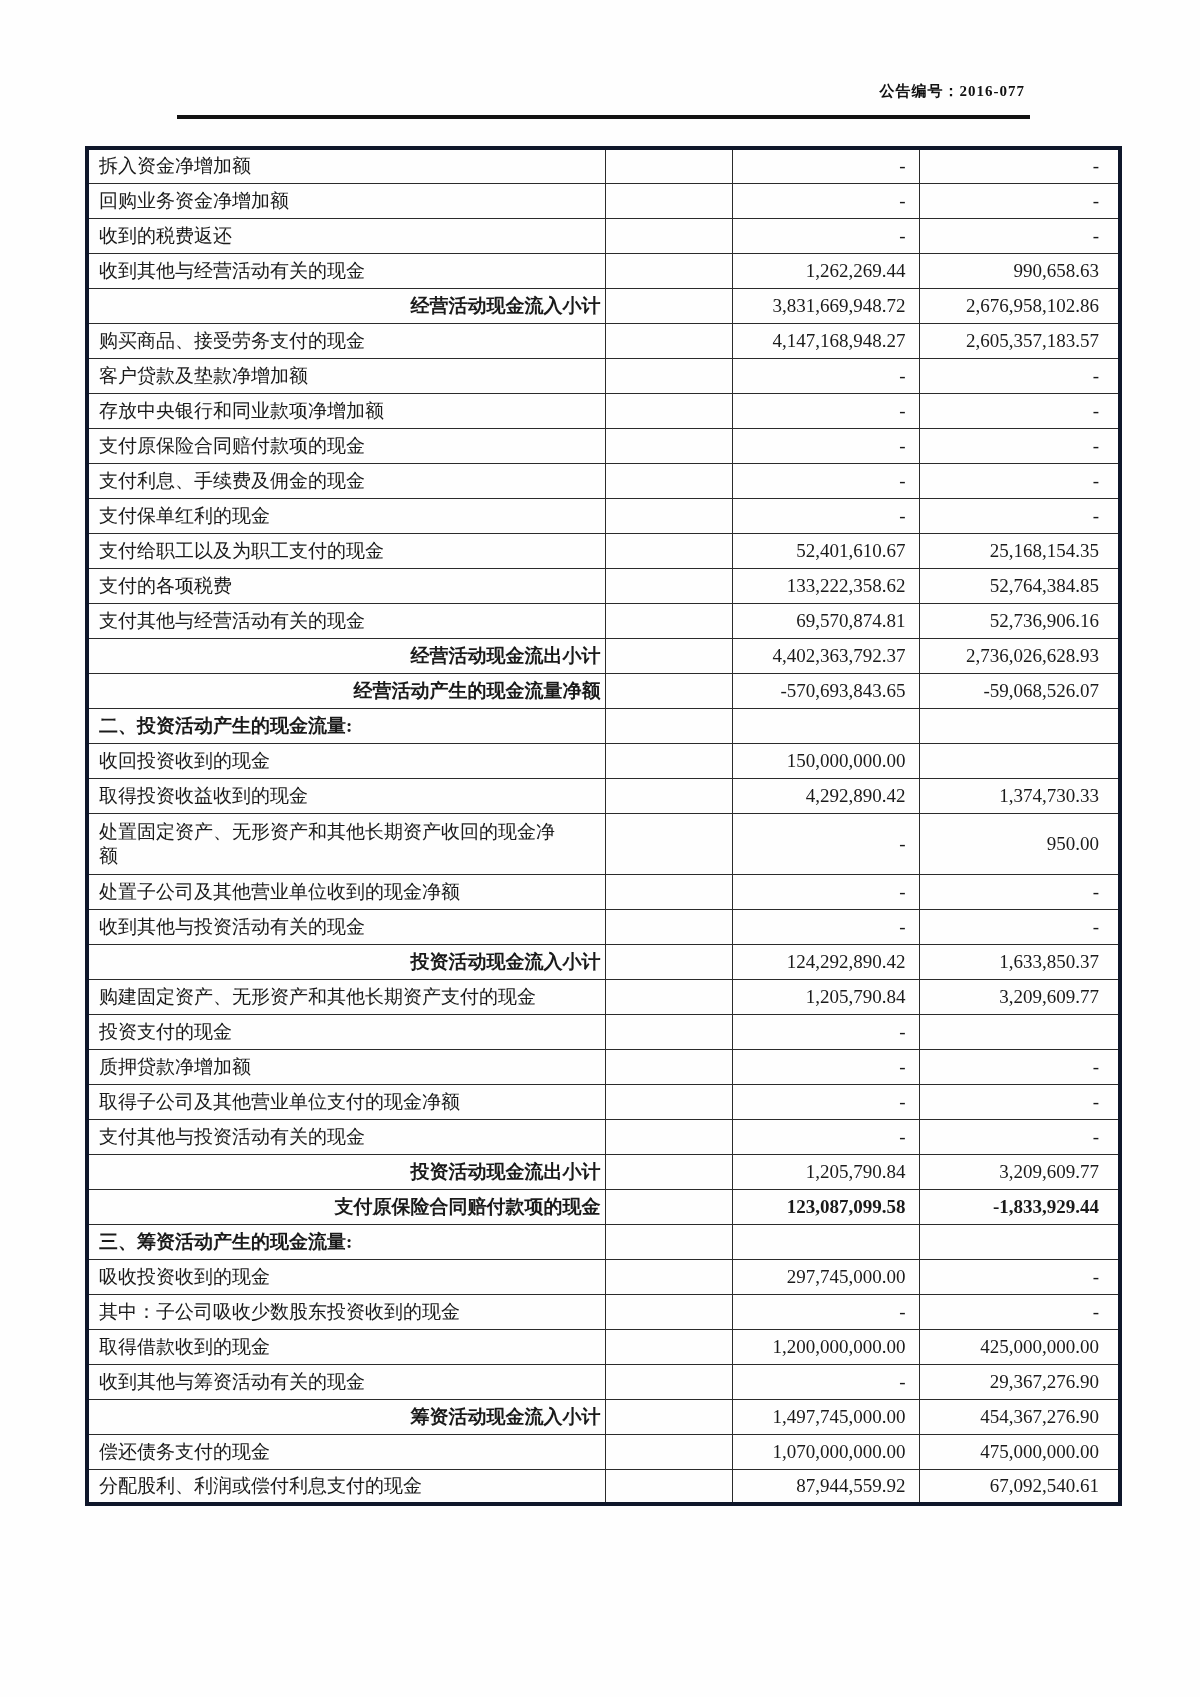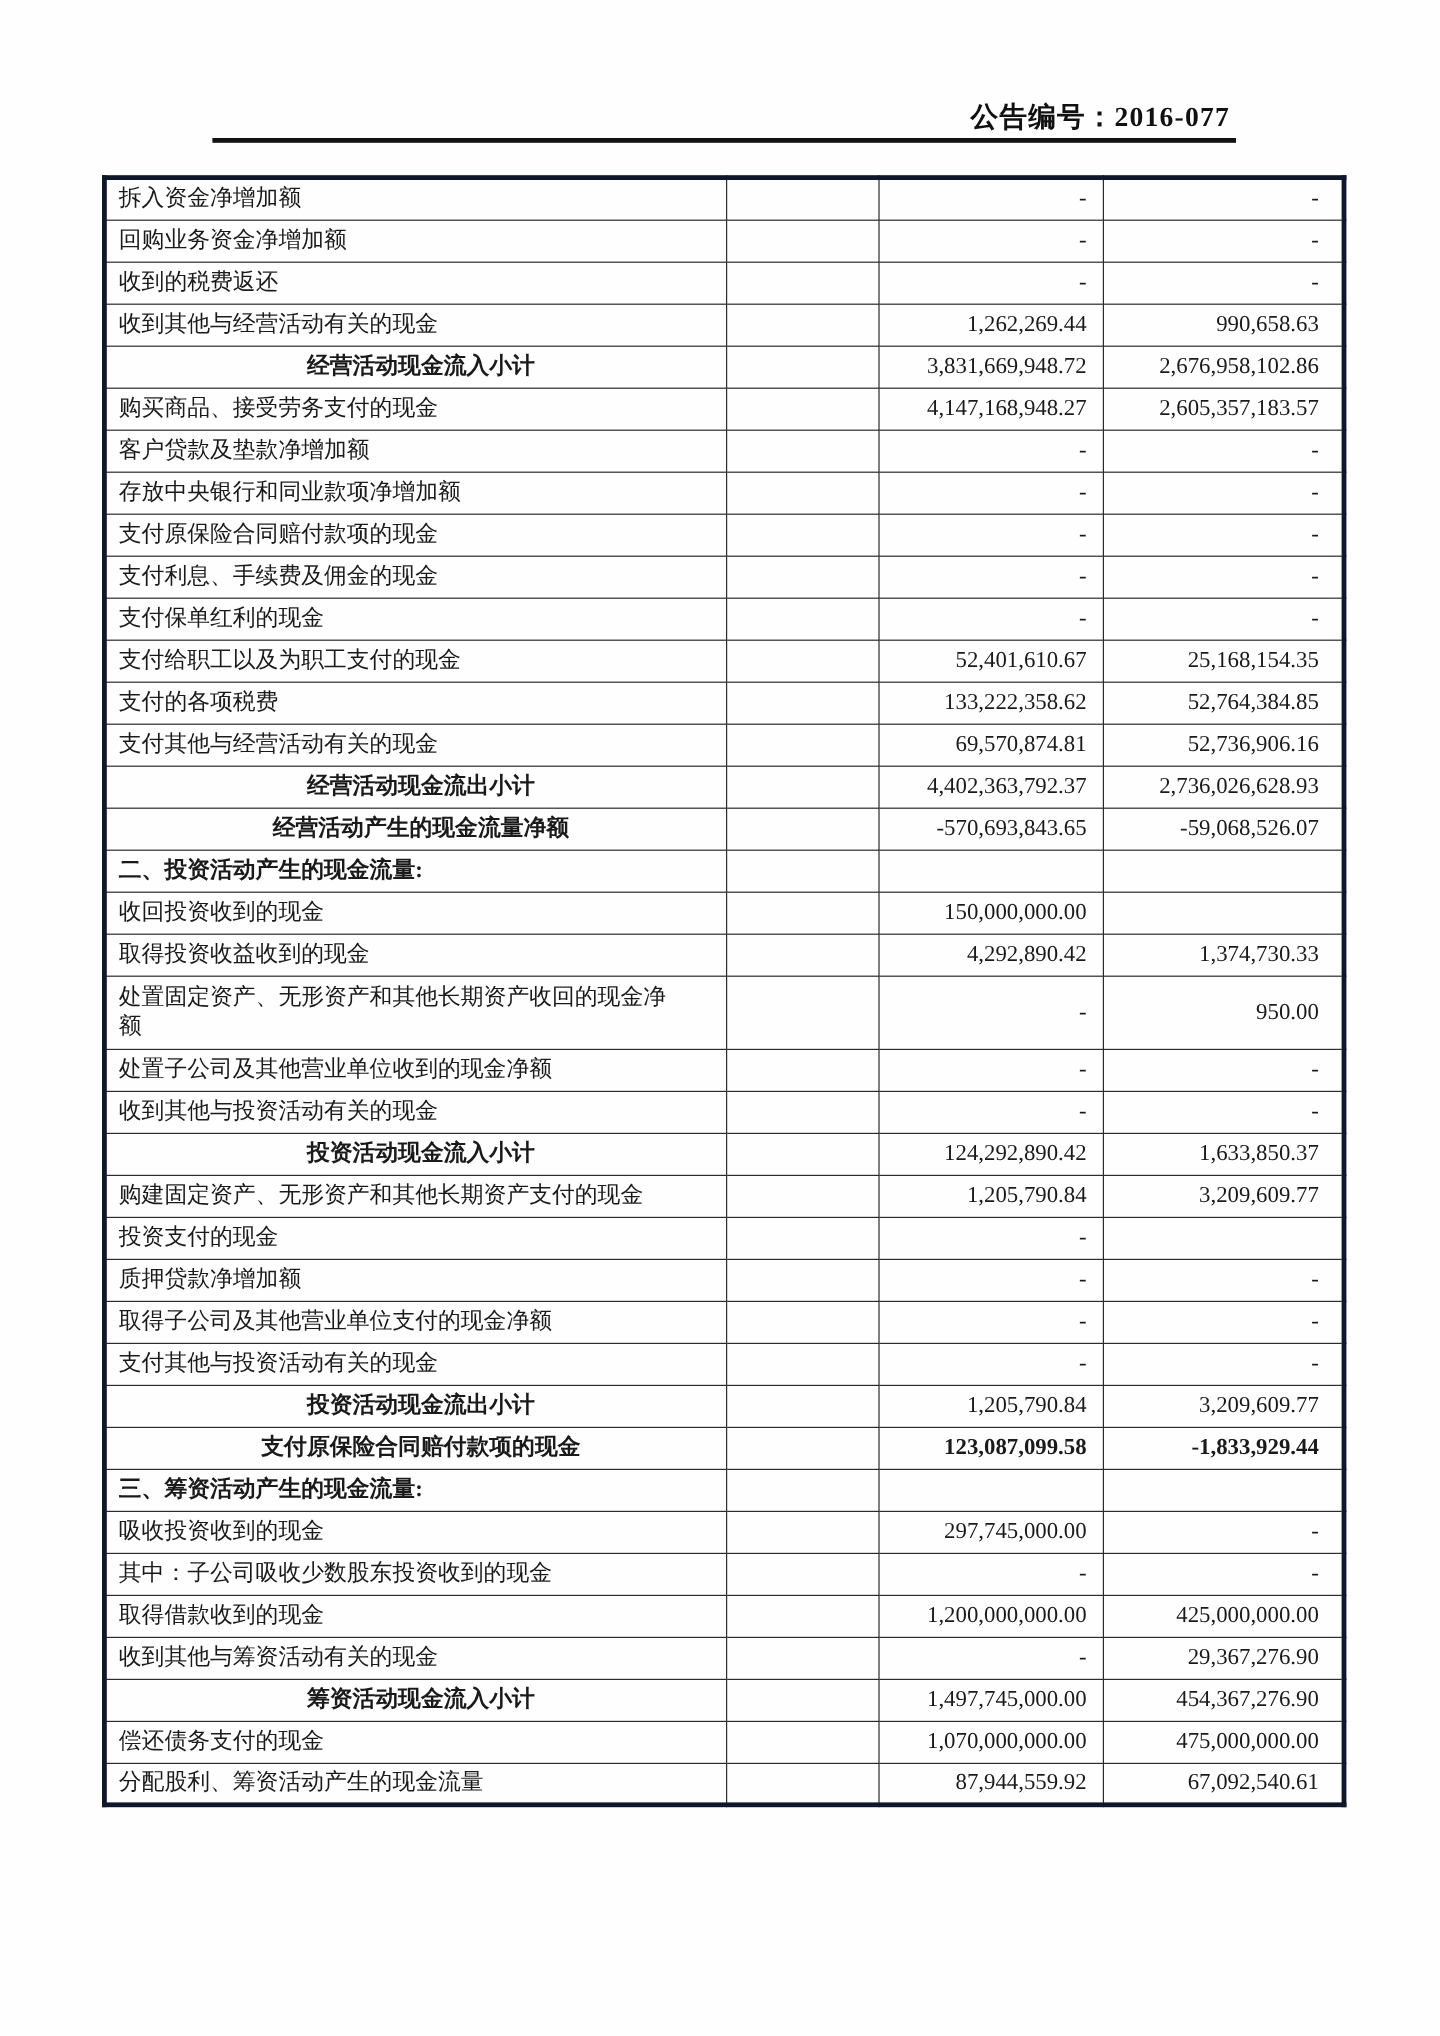--- a/index.html
+++ b/index.html
@@ -13,21 +13,21 @@
     width: 1200px;
     height: 1697px;
     margin: 0 auto;
     background: #fefefe;
     overflow: hidden;
   }
   .doc-number {
     position: absolute;
     top: 82px;
     right: 175px;
-    font-size: 23px;
+    font-size: 15px;
     font-weight: 700;
     letter-spacing: 1px;
     color: #111;
     white-space: nowrap;
   }
   .header-rule {
     position: absolute;
     left: 177px;
     top: 115px;
     width: 853px;
@@ -58,21 +58,21 @@
     padding: 2px 8px 2px 10px;
     white-space: pre-line;
   }
   .num {
     text-align: right;
     font-variant-numeric: tabular-nums;
     white-space: nowrap;
   }
   .c-v1 { padding-right: 13px; }
   .c-v2 { padding-right: 19px; }
-  tr.t-subtotal .c-label { font-weight: 700; text-align: center; padding-left: 12px; padding-right: 4px; }
+  tr.t-subtotal .c-label { font-weight: 700; text-align: right; padding-left: 12px; padding-right: 4px; }
   tr.t-section  .c-label { font-weight: 700; }
   tr.bold-values .num { font-weight: 700; }
 </style>
 </head>
 <body>
 
 <div class="page">
   <div class="doc-number">公告编号：2016-077</div>
   <div class="header-rule"></div>
 
@@ -301,20 +301,20 @@
     <td class="c-v1 num">1,497,745,000.00</td>
     <td class="c-v2 num">454,367,276.90</td>
   </tr>
         <tr class="t-item">
     <td class="c-label">偿还债务支付的现金</td>
     <td class="c-blank"></td>
     <td class="c-v1 num">1,070,000,000.00</td>
     <td class="c-v2 num">475,000,000.00</td>
   </tr>
         <tr class="t-item">
-    <td class="c-label">分配股利、筹资活动产生的现金流量</td>
+    <td class="c-label">分配股利、利润或偿付利息支付的现金</td>
     <td class="c-blank"></td>
     <td class="c-v1 num">87,944,559.92</td>
     <td class="c-v2 num">67,092,540.61</td>
   </tr>
       </tbody>
   </table>
 </div>
 
 </body></html>

